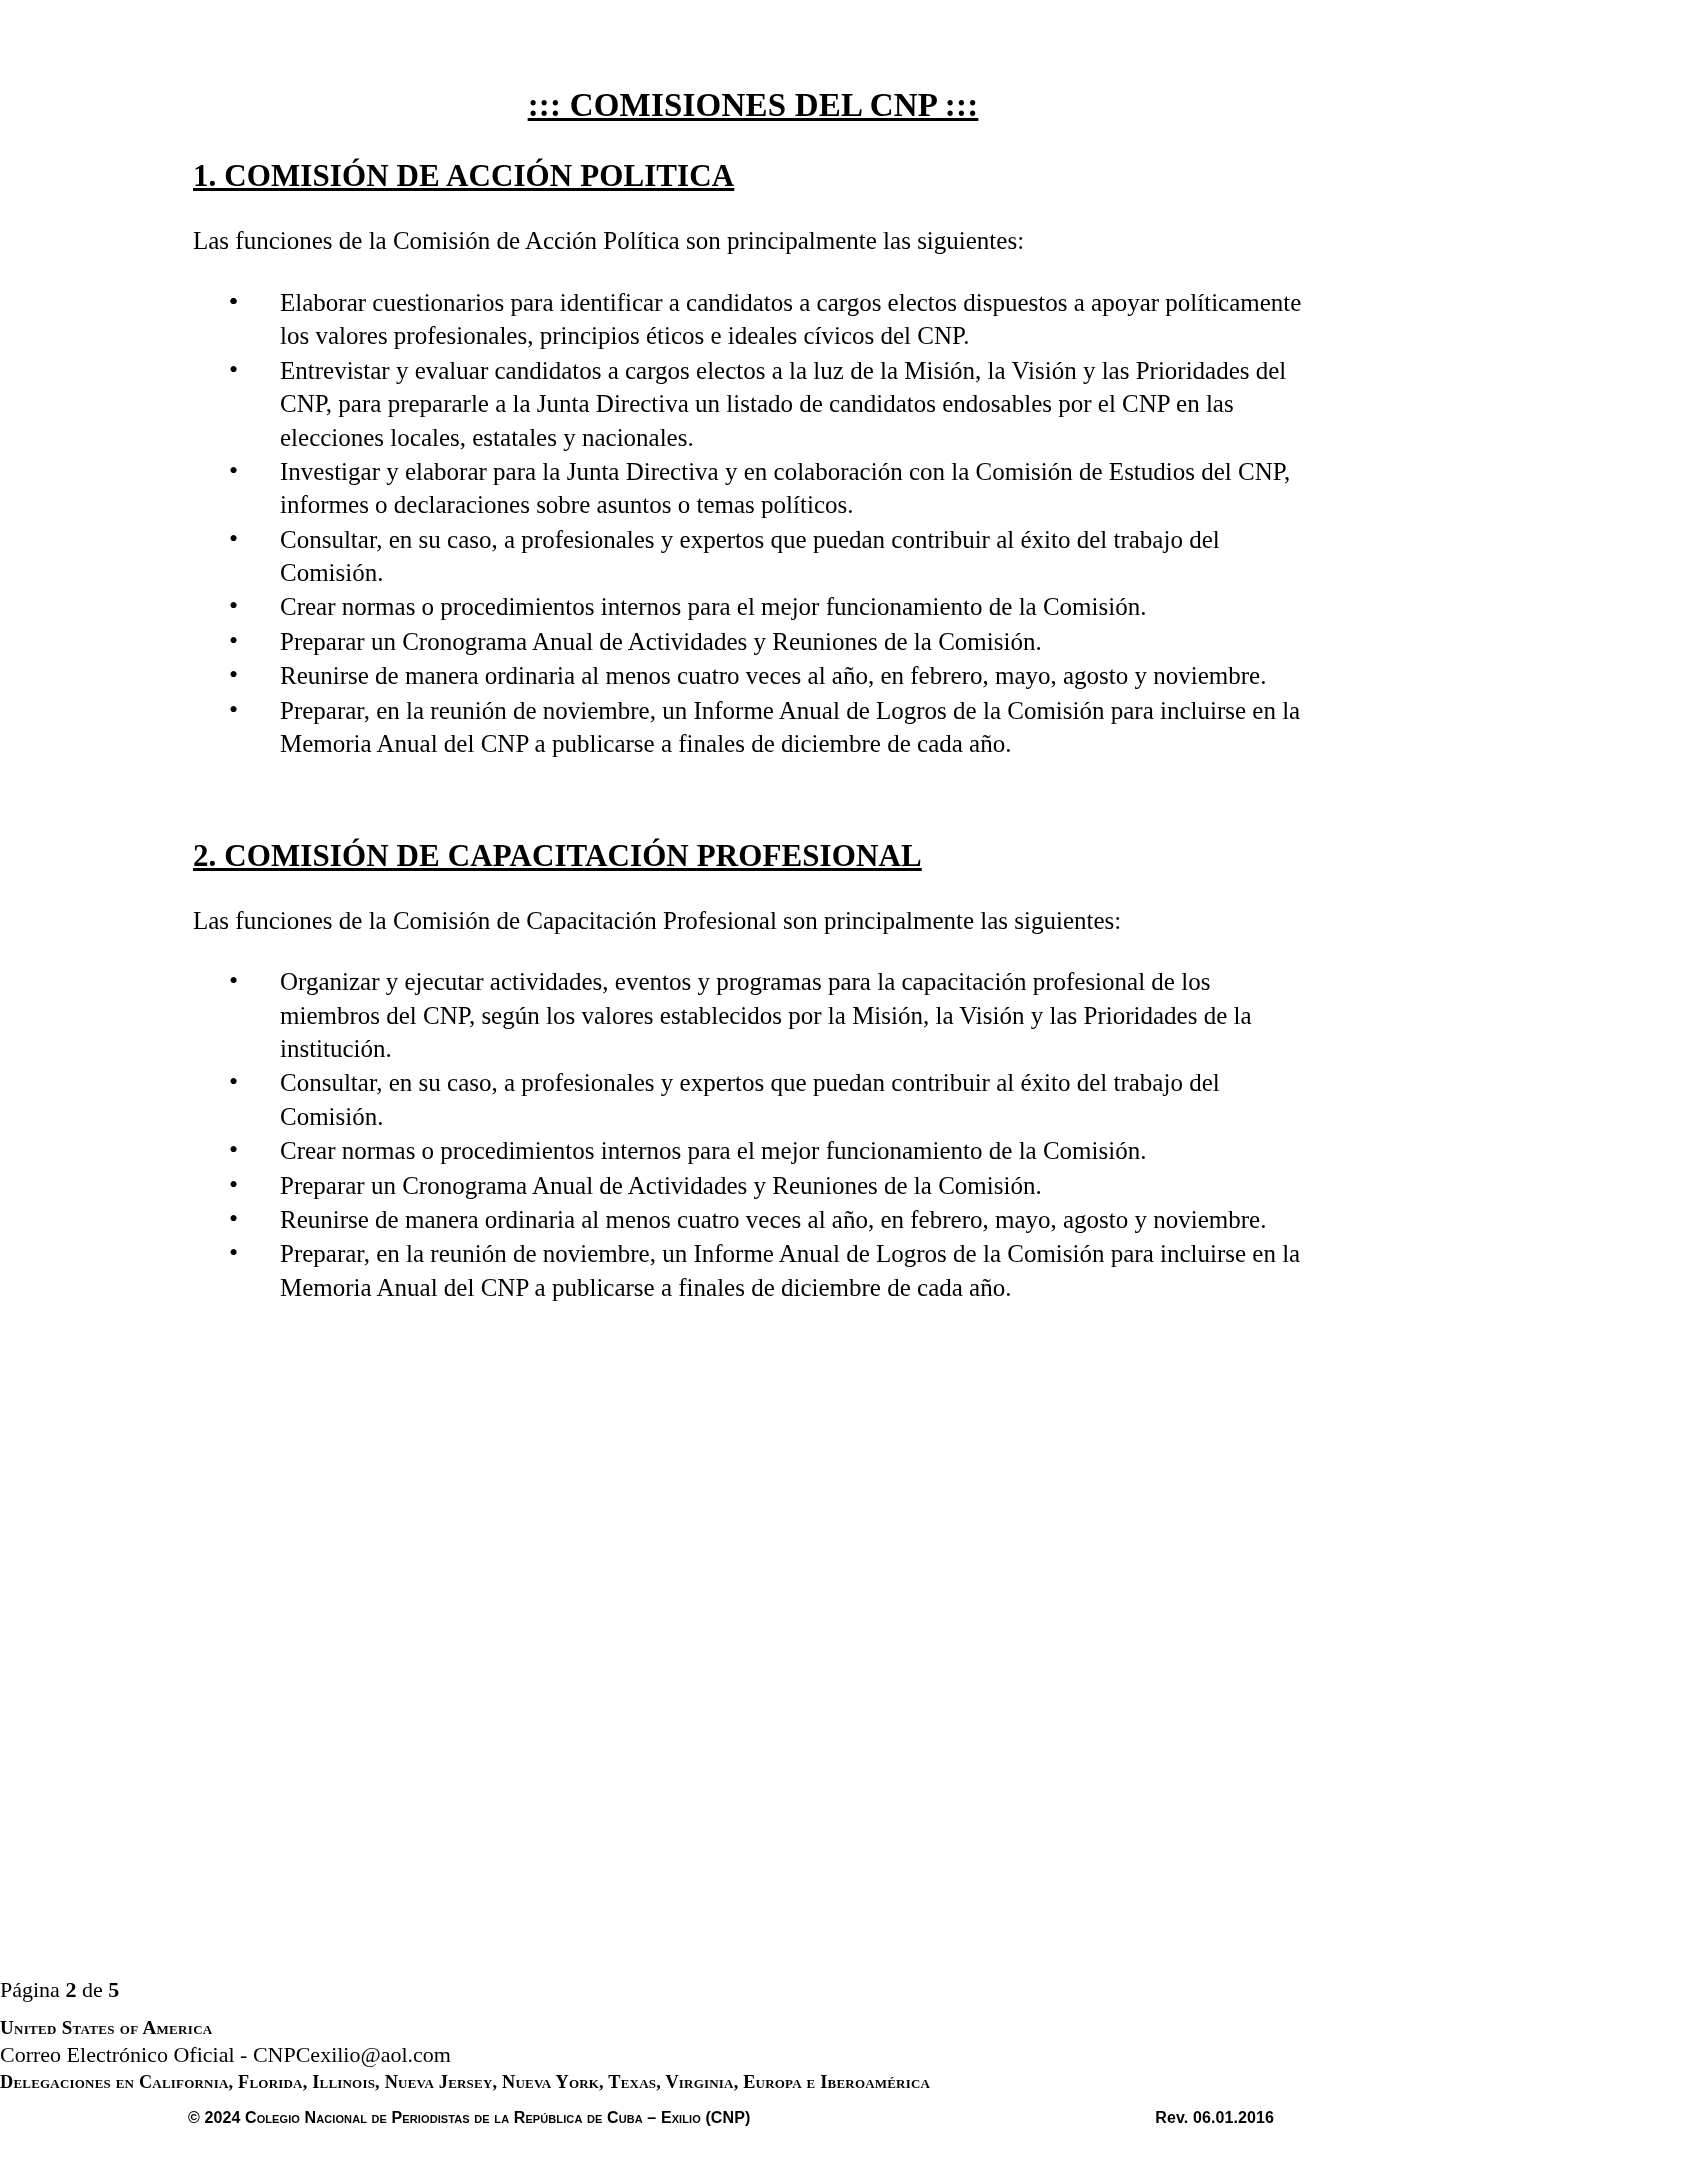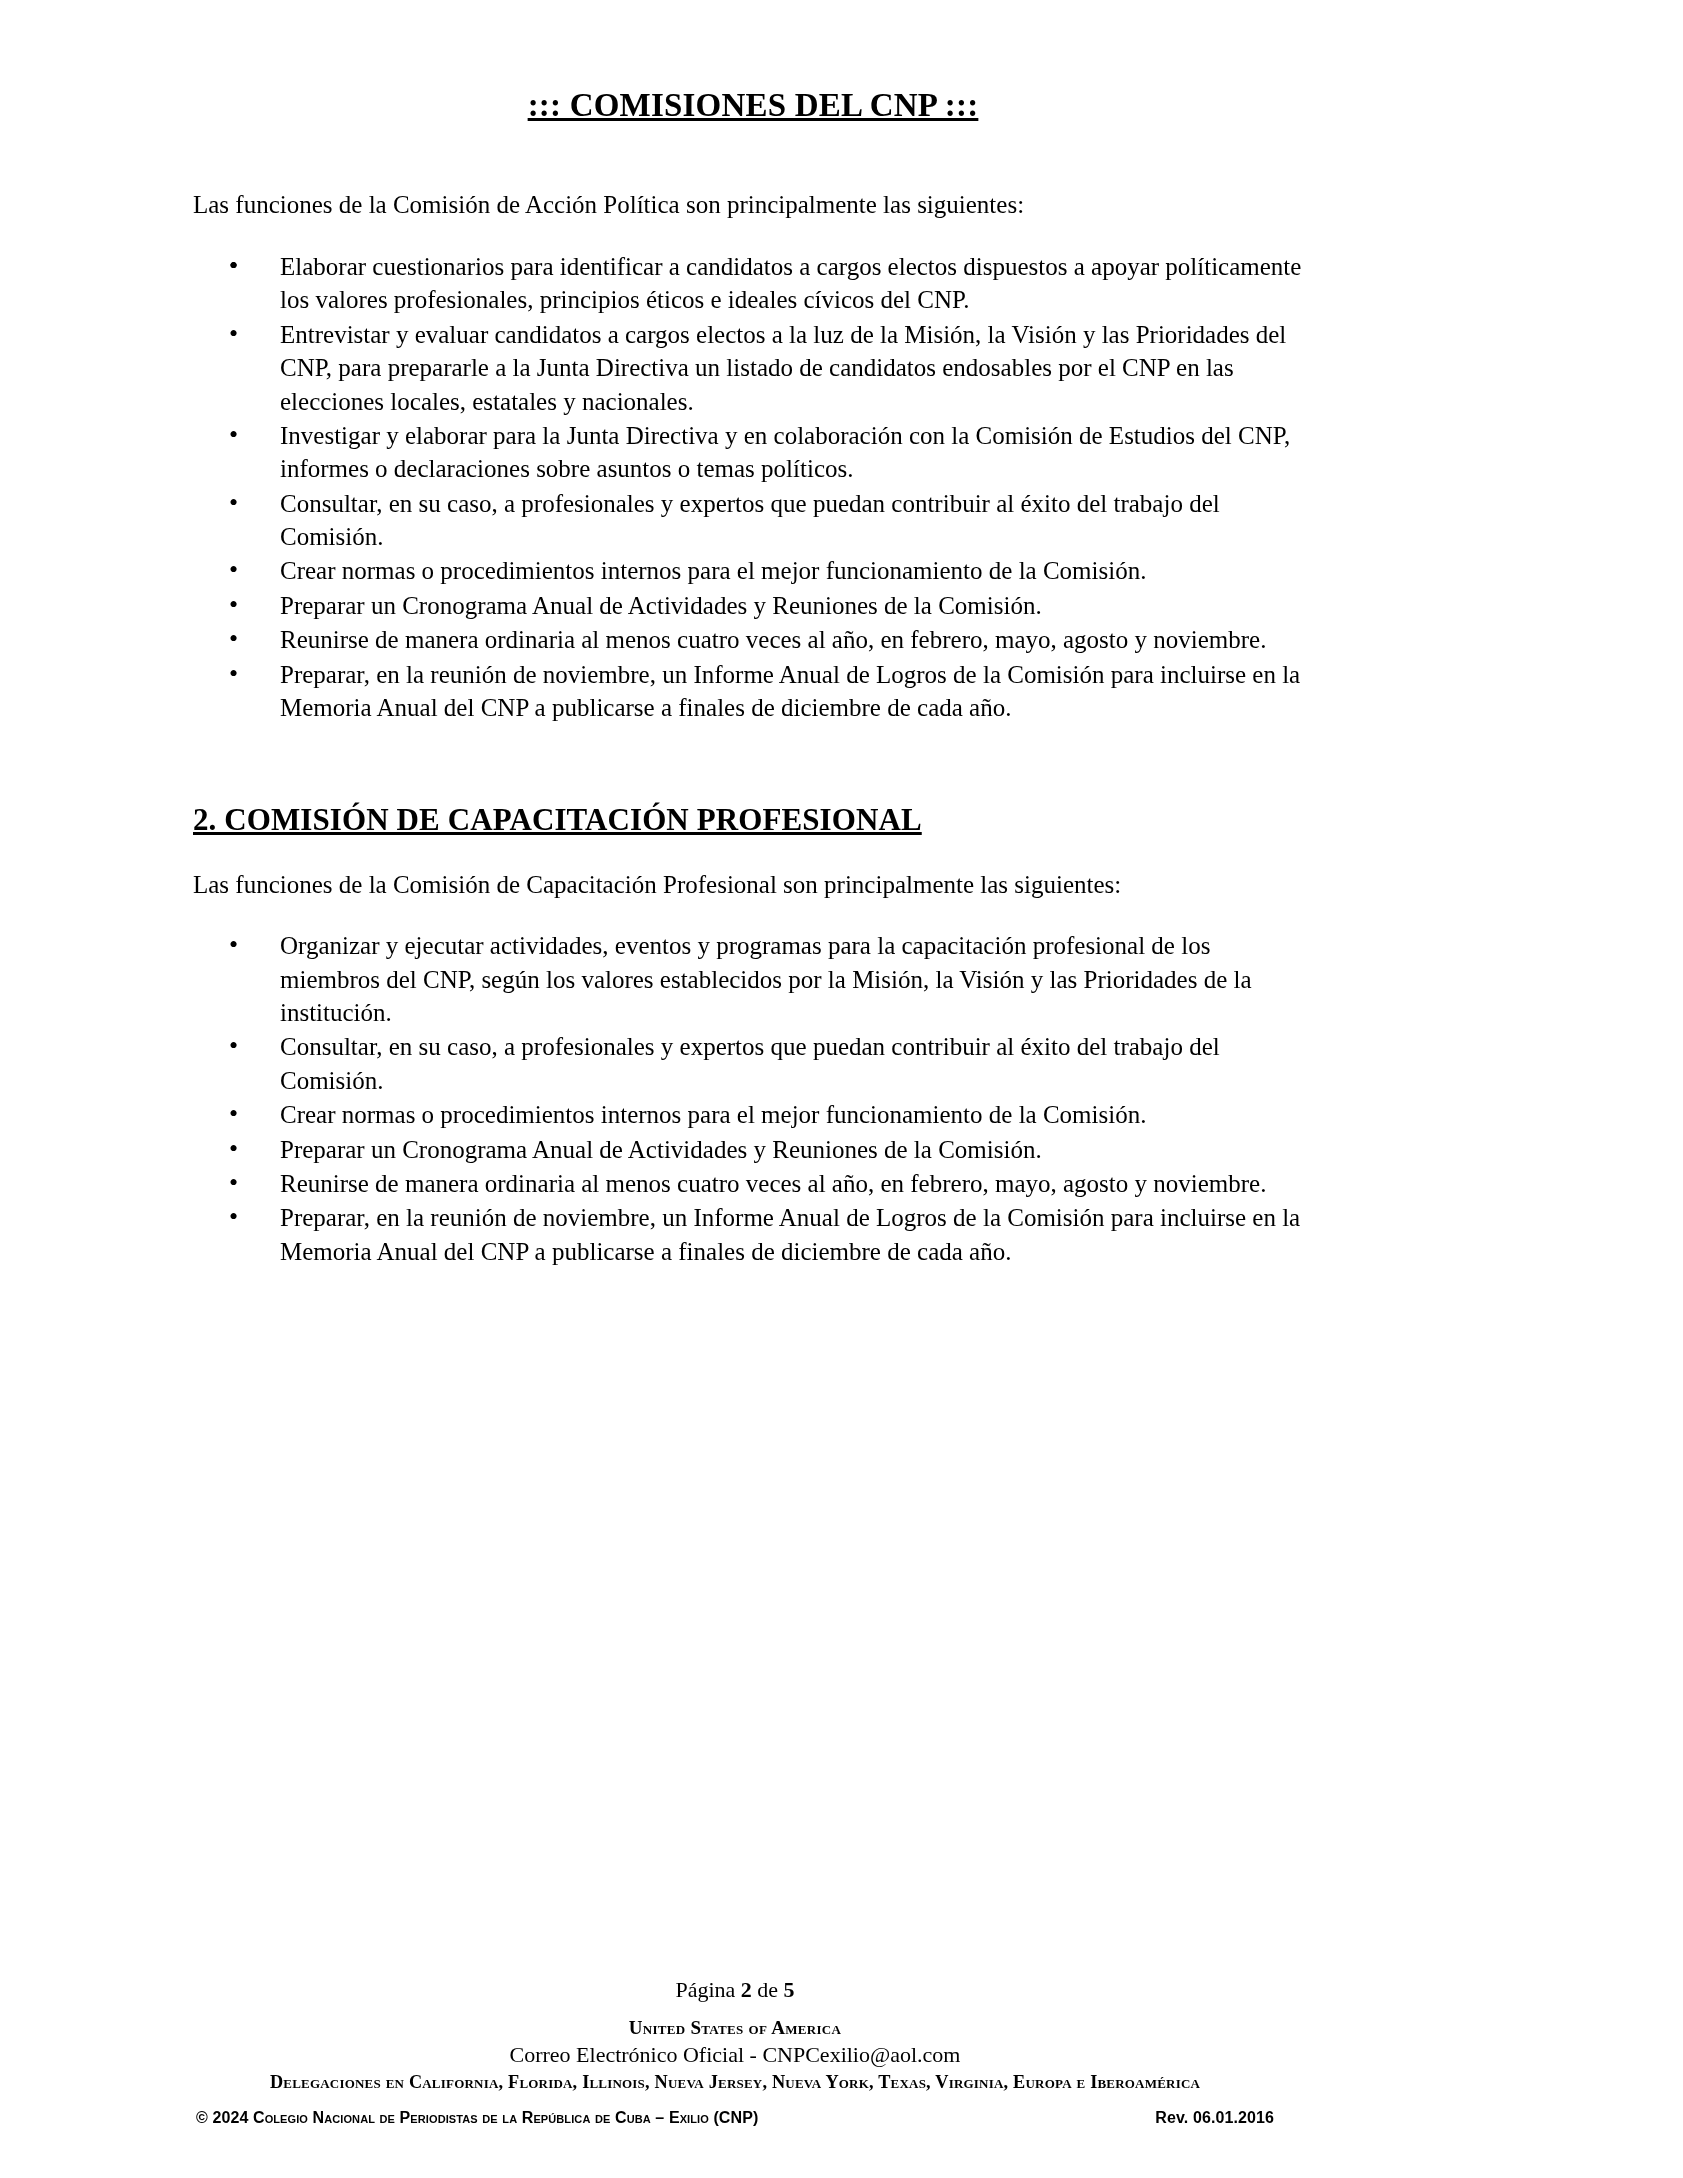--- a/index.html
+++ b/index.html
@@ -70,24 +70,23 @@
     font-size: 26px;
     line-height: 1.335;
   }
   .spacer-1 { height: 34px; }
   .spacer-2 { height: 30px; }
   .spacer-3 { height: 28px; }
 
   
   .footer {
     position: absolute;
-    left: 8px;
+    left: 0;
     right: 0;
     bottom: 51px;
-    text-align: center;
   }
   .page-number {
     font-size: 22px;
     margin-bottom: 14px;
   }
   .page-number b { font-weight: bold; }
   .addr-line1 {
     font-size: 24px;
     font-weight: bold;
     font-variant: small-caps;
@@ -135,20 +134,21 @@
 
 <div class="page">
 
   <div class="doc-title">
     <span class="underline">::: COMISIONES DEL CNP :::</span>
   </div>
 
   <div class="spacer-1"></div>
 
   <div class="section">
+    <h2 class="section-heading">1. COMISIÓN DE ACCIÓN POLITICA</h2>
     <div class="spacer-2"></div>
     <p class="section-intro">Las funciones de la Comisión de Acción Política son principalmente las siguientes:</p>
     <div class="spacer-3"></div>
     <ul class="bullets">
       <li><span class="bullet-dot">•</span></li>
       <li><span class="bullet-dot">•</span><span>Elaborar cuestionarios para identificar a candidatos a cargos electos dispuestos a apoyar políticamente los valores profesionales, principios éticos e ideales cívicos del CNP.</span></li>
       <li><span class="bullet-dot">•</span><span>Entrevistar y evaluar candidatos a cargos electos a la luz de la Misión, la Visión y las Prioridades del CNP, para prepararle a la Junta Directiva un listado de candidatos endosables por el CNP en las elecciones locales, estatales y nacionales.</span></li>
       <li><span class="bullet-dot">•</span><span>Investigar y elaborar para la Junta Directiva y en colaboración con la Comisión de Estudios del CNP, informes o declaraciones sobre asuntos o temas políticos.</span></li>
       <li><span class="bullet-dot">•</span><span>Consultar, en su caso, a profesionales y expertos que puedan contribuir al éxito del trabajo del Comisión.</span></li>
       <li><span class="bullet-dot">•</span><span>Crear normas o procedimientos internos para el mejor funcionamiento de la Comisión.</span></li>

